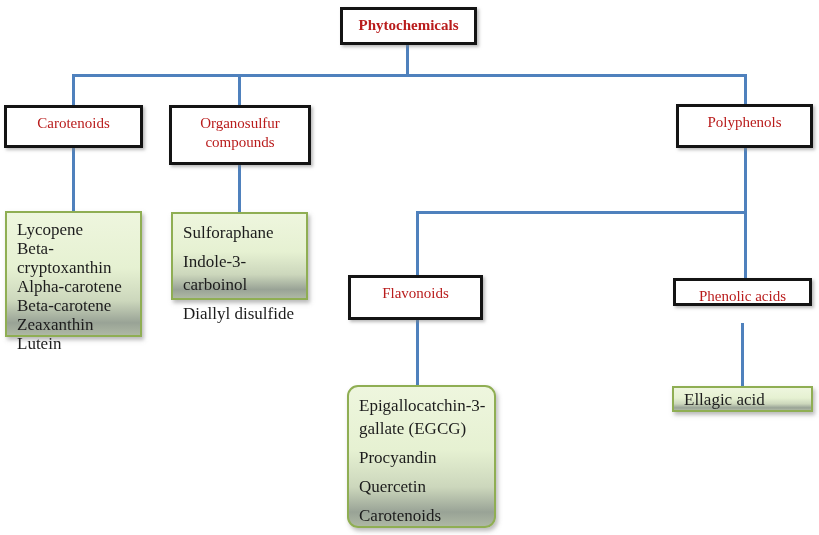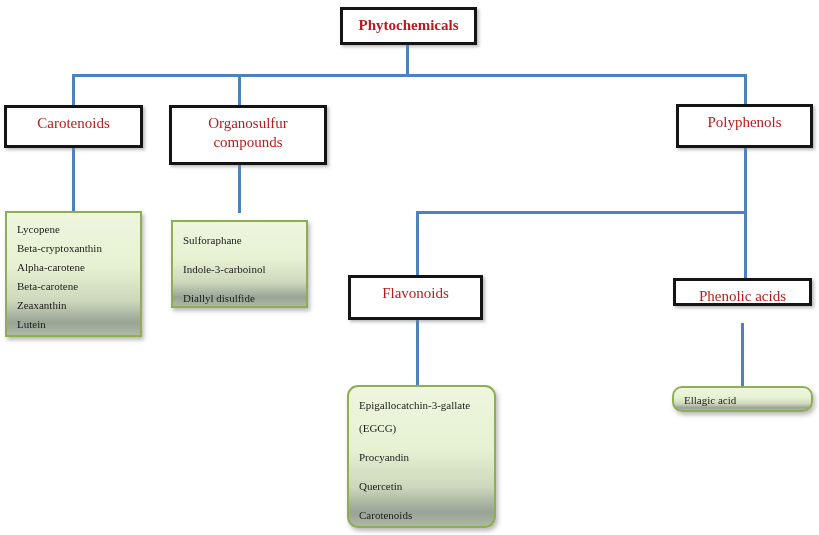--- a/index.html
+++ b/index.html
@@ -27,27 +27,27 @@
   .leaf{
     position:absolute;
     background:linear-gradient(180deg,
       var(--leaf-top,#eef6de) 0%,
       #e6f1d2 45%, #ccd7bc 72%,
       var(--leaf-bottom,#99a396) 90%, #aeb8a4 100%);
     border:2px solid var(--leaf-border,#8fae53);
     box-shadow:2px 3px 4px rgba(120,120,120,0.5);
     box-sizing:border-box;
     padding:7px 6px 4px 10px;
-    font-size:11px;color:#1c1c1c;
+    font-size:17px;color:#1c1c1c;
     text-align:left;
   }
   .leaf .leaf-line{white-space:normal;}
   .leaf.tight .leaf-line{line-height:19px;}
   .leaf.loose .leaf-line{line-height:23px;margin-bottom:6px;}
-  .leaf.single{padding-top:3px;border-radius:10px;}
+  .leaf.single{padding-top:3px;}
   .leaf.single .leaf-line{line-height:18px;}
   
   .conn{
     position:absolute;
     background:var(--connector,#4f81bd);
   }
   .conn.h{height:3px;}
   .conn.v{width:3px;}
 </style>
 </head>
@@ -69,21 +69,21 @@
   <div class="conn v" style="left:741px;top:323px;height:64px;"></div>
 
   <div class="node bold" style="left:340px;top:7px;width:137px;height:38px;">
     <span>Phytochemicals</span>
   </div>
 
   <div class="node" style="left:4px;top:105px;width:139px;height:43px;">
     <span>Carotenoids</span>
   </div>
 
-  <div class="node" style="left:169px;top:105px;width:158px;height:60px;padding-left:14px;padding-right:14px;">
+  <div class="node" style="left:169px;top:105px;width:142px;height:60px;padding-left:14px;padding-right:14px;">
     <span>Organosulfur compounds</span>
   </div>
 
   <div class="node" style="left:676px;top:104px;width:137px;height:44px;">
     <span>Polyphenols</span>
   </div>
 
   <div class="node" style="left:348px;top:275px;width:135px;height:45px;">
     <span>Flavonoids</span>
   </div>
@@ -94,21 +94,21 @@
 
   <div class="leaf tight" style="left:5px;top:211px;width:137px;height:126px;">
       <div class="leaf-line">Lycopene</div>
       <div class="leaf-line">Beta-cryptoxanthin</div>
       <div class="leaf-line">Alpha-carotene</div>
       <div class="leaf-line">Beta-carotene</div>
       <div class="leaf-line">Zeaxanthin</div>
       <div class="leaf-line">Lutein</div>
     </div>
 
-  <div class="leaf loose" style="left:171px;top:220px;width:137px;height:88px;">
+  <div class="leaf loose" style="left:171px;top:212px;width:137px;height:88px;">
       <div class="leaf-line">Sulforaphane</div>
       <div class="leaf-line">Indole-3-carboinol</div>
       <div class="leaf-line">Diallyl disulfide</div>
     </div>
 
   <div class="leaf loose" style="left:347px;top:385px;width:149px;height:143px;border-radius:11px;">
       <div class="leaf-line">Epigallocatchin-3-gallate (EGCG)</div>
       <div class="leaf-line">Procyandin</div>
       <div class="leaf-line">Quercetin</div>
       <div class="leaf-line">Carotenoids</div>

